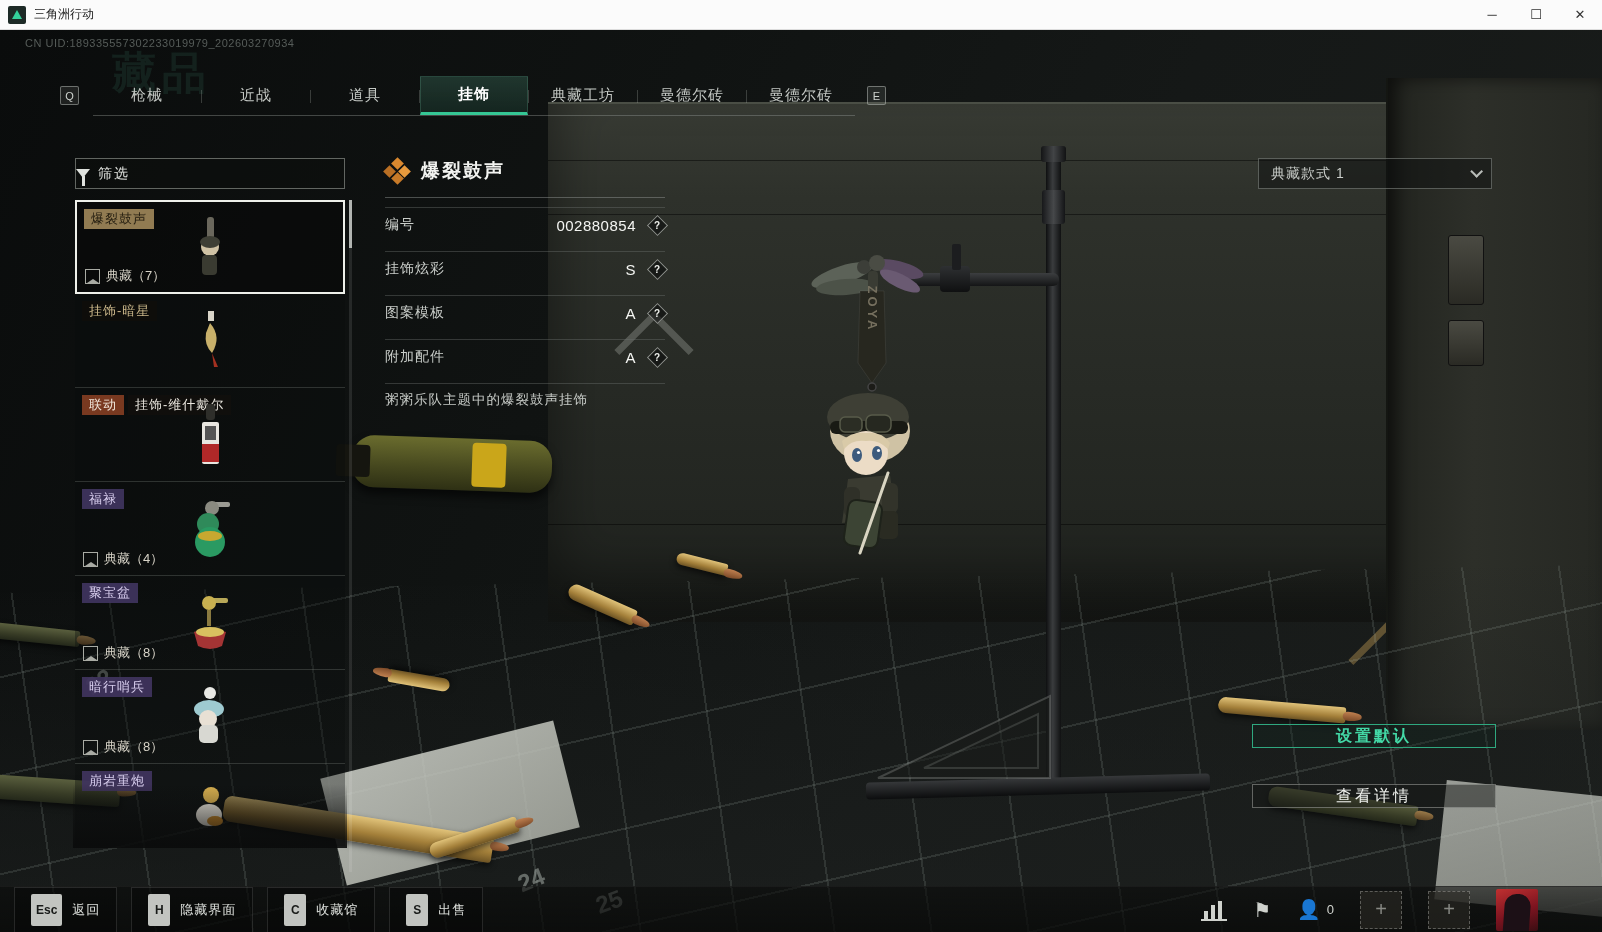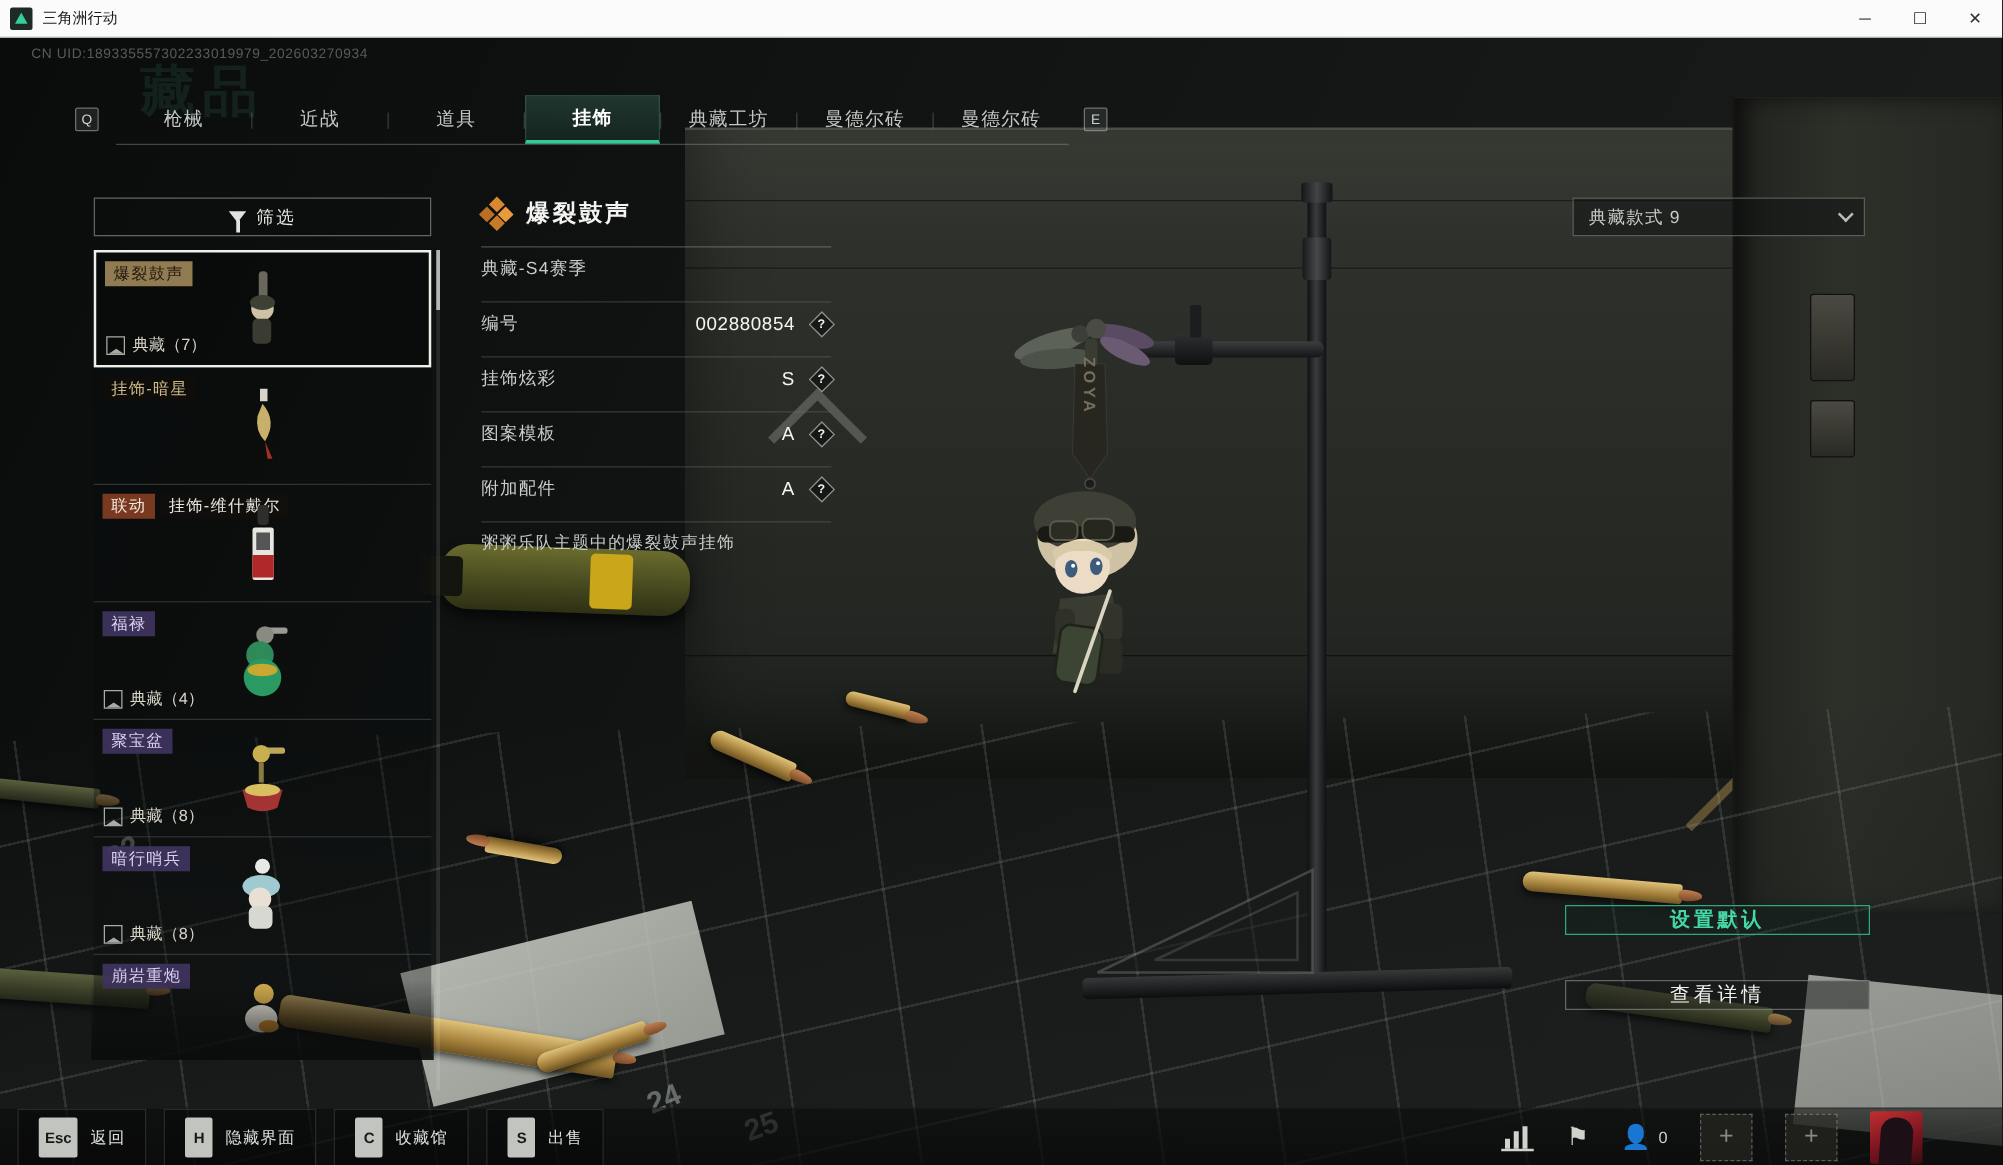--- a/index.html
+++ b/index.html
@@ -62,21 +62,21 @@
 
   .tabbar { position:absolute; left:60px; top:46px; width:840px; height:40px; z-index:10; display:flex; align-items:stretch; }
   .keyhint { width:19px; height:19px; margin-top:10px; border:1px solid rgba(205,210,205,.45); background:rgba(120,125,120,.18); color:#cdd2cd; font-size:11px; display:flex; align-items:center; justify-content:center; border-radius:2px; }
   .tabs { display:flex; margin-left:14px; border-bottom:1px solid rgba(150,156,150,.4); }
   .tab { width:108px; display:flex; align-items:center; justify-content:center; color:#c3c7c3; font-size:15px; letter-spacing:1px; cursor:pointer; position:relative; }
   .tab.selected { background:linear-gradient(180deg,rgba(46,84,70,.55),rgba(24,48,40,.65)); border:1px solid rgba(110,190,160,.22); border-bottom:3px solid #35c795; color:#fff; font-weight:bold; }
   .tab-div { width:1px; height:13px; margin-top:14px; background:rgba(160,165,160,.3); }
 
   
   .sidebar { position:absolute; left:75px; top:128px; width:270px; z-index:10; }
-  .filter-btn { height:31px; border:1px solid rgba(170,174,168,.55); background:rgba(12,14,13,.55); display:flex; align-items:center; justify-content:center; gap:8px; color:#e4e6e2; font-size:14px; letter-spacing:2px; cursor:pointer; }
+  .filter-btn { height:31px; border:1px solid rgba(170,174,168,.55); background:rgba(12,14,13,.55); display:flex; align-items:center; justify-content:flex-start; gap:8px; color:#e4e6e2; font-size:14px; letter-spacing:2px; cursor:pointer; }
   .funnel { width:0; height:0; border-left:7px solid transparent; border-right:7px solid transparent; border-top:9px solid #dfe2de; position:relative; }
   .funnel::after { content:""; position:absolute; left:-1.5px; top:-2px; width:3px; height:10px; background:#dfe2de; }
   .itemlist { margin-top:11px; position:relative; }
   .card { position:relative; height:94px; background:rgba(10,11,11,.35); border-bottom:1px solid rgba(140,146,140,.28); cursor:pointer; }
   .card.selected { border:2px solid #eef0ea; background:rgba(6,7,7,.45); }
   .badge-row { position:absolute; left:7px; top:7px; display:flex; gap:4px; }
   .badge { padding:2px 7px; font-size:13px; line-height:16px; letter-spacing:1px; }
   .badge.gold { background:rgba(153,130,86,.95); color:#211b0e; }
   .badge.darkgold { background:rgba(16,14,10,.7); color:#cdb98c; }
   .badge.red { background:rgba(128,60,34,.95); color:#f0e6da; }
@@ -378,23 +378,20 @@
       <div class="detail-head">
         <div class="gem">
             <i></i>
             <i></i>
             <i></i>
             <i></i>
           </div>
         <div class="detail-title">爆裂鼓声</div>
       </div>
       <div class="hr"></div>
-      <div class="drow">
-          <span>典藏-S4赛季</span>
-        </div>
       <div class="hr soft"></div>
       <div class="drow">
         <span>编号</span>
         <span class="val">002880854</span>
         <span class="qmark">
             <b>?</b>
           </span>
       </div>
       <div class="hr soft"></div>
       <div class="drow">
@@ -418,21 +415,21 @@
         <span class="val">A</span>
         <span class="qmark">
             <b>?</b>
           </span>
       </div>
       <div class="hr soft"></div>
       <div class="desc">粥粥乐队主题中的爆裂鼓声挂饰</div>
     </div>
 
     <div class="dropdown">
-      <span>典藏款式 9</span>
+      <span>典藏款式 1</span>
       <span class="chevron"></span>
     </div>
 
     <div class="btn primary">设置默认</div>
     <div class="btn secondary">查看详情</div>
 
     <div class="bottombar">
       <div class="shortcut">
         <span class="keycap">Esc</span>
         <span class="sc-label">返回</span>

